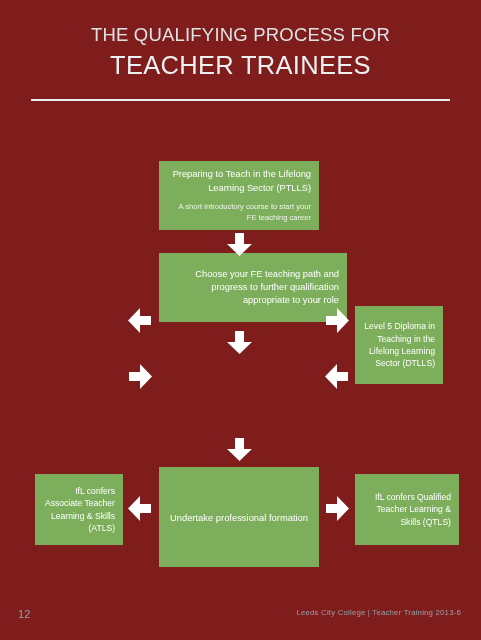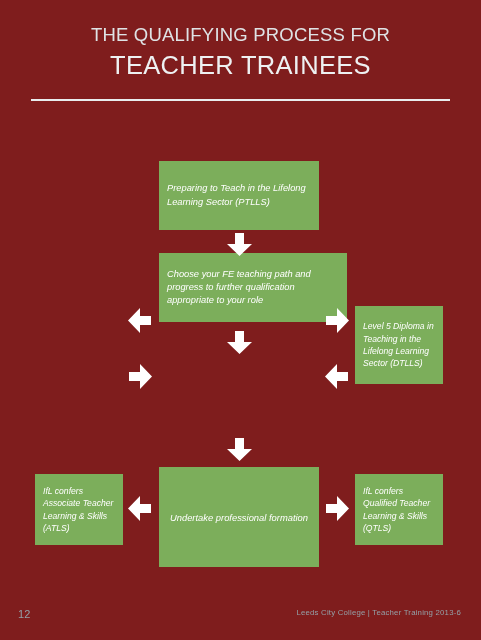--- a/index.html
+++ b/index.html
@@ -51,24 +51,23 @@
 
   
   .box {
     position: absolute;
     background: #7cae5b;
     box-sizing: border-box;
     display: flex;
     flex-direction: column;
     align-items: center;
     justify-content: center;
-    text-align: left;
+    text-align: right;
     color: #ffffff;
     padding: 0 8px;
-    font-style: italic;
   }
   .box .heading {
     font-size: 9.3px;
     line-height: 13.2px;
     color: #ffffff;
     font-weight: 400;
   }
   .box .sub {
     font-size: 7.6px;
     line-height: 11px;
@@ -92,21 +91,21 @@
   }
 
   
   #box-ptlls       { left: 159px; top: 161px; width: 160px; height: 69px; }
   #box-choose      { left: 159px; top: 253px; width: 188px; height: 69px; }
   #box-ctlls       { left: 35px;  top: 306px; width: 88px;  height: 78px; }
   #box-dtlls       { left: 355px; top: 306px; width: 88px;  height: 78px; }
   #box-registration{ left: 159px; top: 357px; width: 160px; height: 78px; }
   #box-undertake   { left: 159px; top: 467px; width: 160px; height: 100px; }
   #box-atls        { left: 35px;  top: 474px; width: 88px;  height: 71px; }
-  #box-qtls        { left: 355px; top: 474px; width: 88px;  height: 71px; }
+  #box-qtls        { left: 355px; top: 474px; width: 104px;  height: 71px; }
 
   
   .arrow {
     position: absolute;
     width: 0;
     height: 0;
   }
   .arrow svg { display: block; }
 
   #arrow-ptlls-to-choose { left: 226px; top: 233px; }
@@ -145,20 +144,21 @@
 <div id="page">
 
   <div class="header">
     <div class="title-line1">THE QUALIFYING PROCESS FOR</div>
     <div class="title-line2">TEACHER TRAINEES</div>
   </div>
   <div class="rule"></div>
 
   <div class="box" id="box-ptlls">
     <div class="heading">Preparing to Teach in the Lifelong Learning Sector (PTLLS)</div>
+    <div class="sub">A short introductory course to start your FE teaching career</div>
   </div>
 
   <div class="box" id="box-choose">
     <div class="heading">Choose your FE teaching path and progress to further qualification appropriate to your role</div>
   </div>
 
 
   <div class="box" id="box-dtlls">
     <div class="side">Level 5 Diploma in Teaching in the Lifelong Learning Sector (DTLLS)</div>
   </div>

